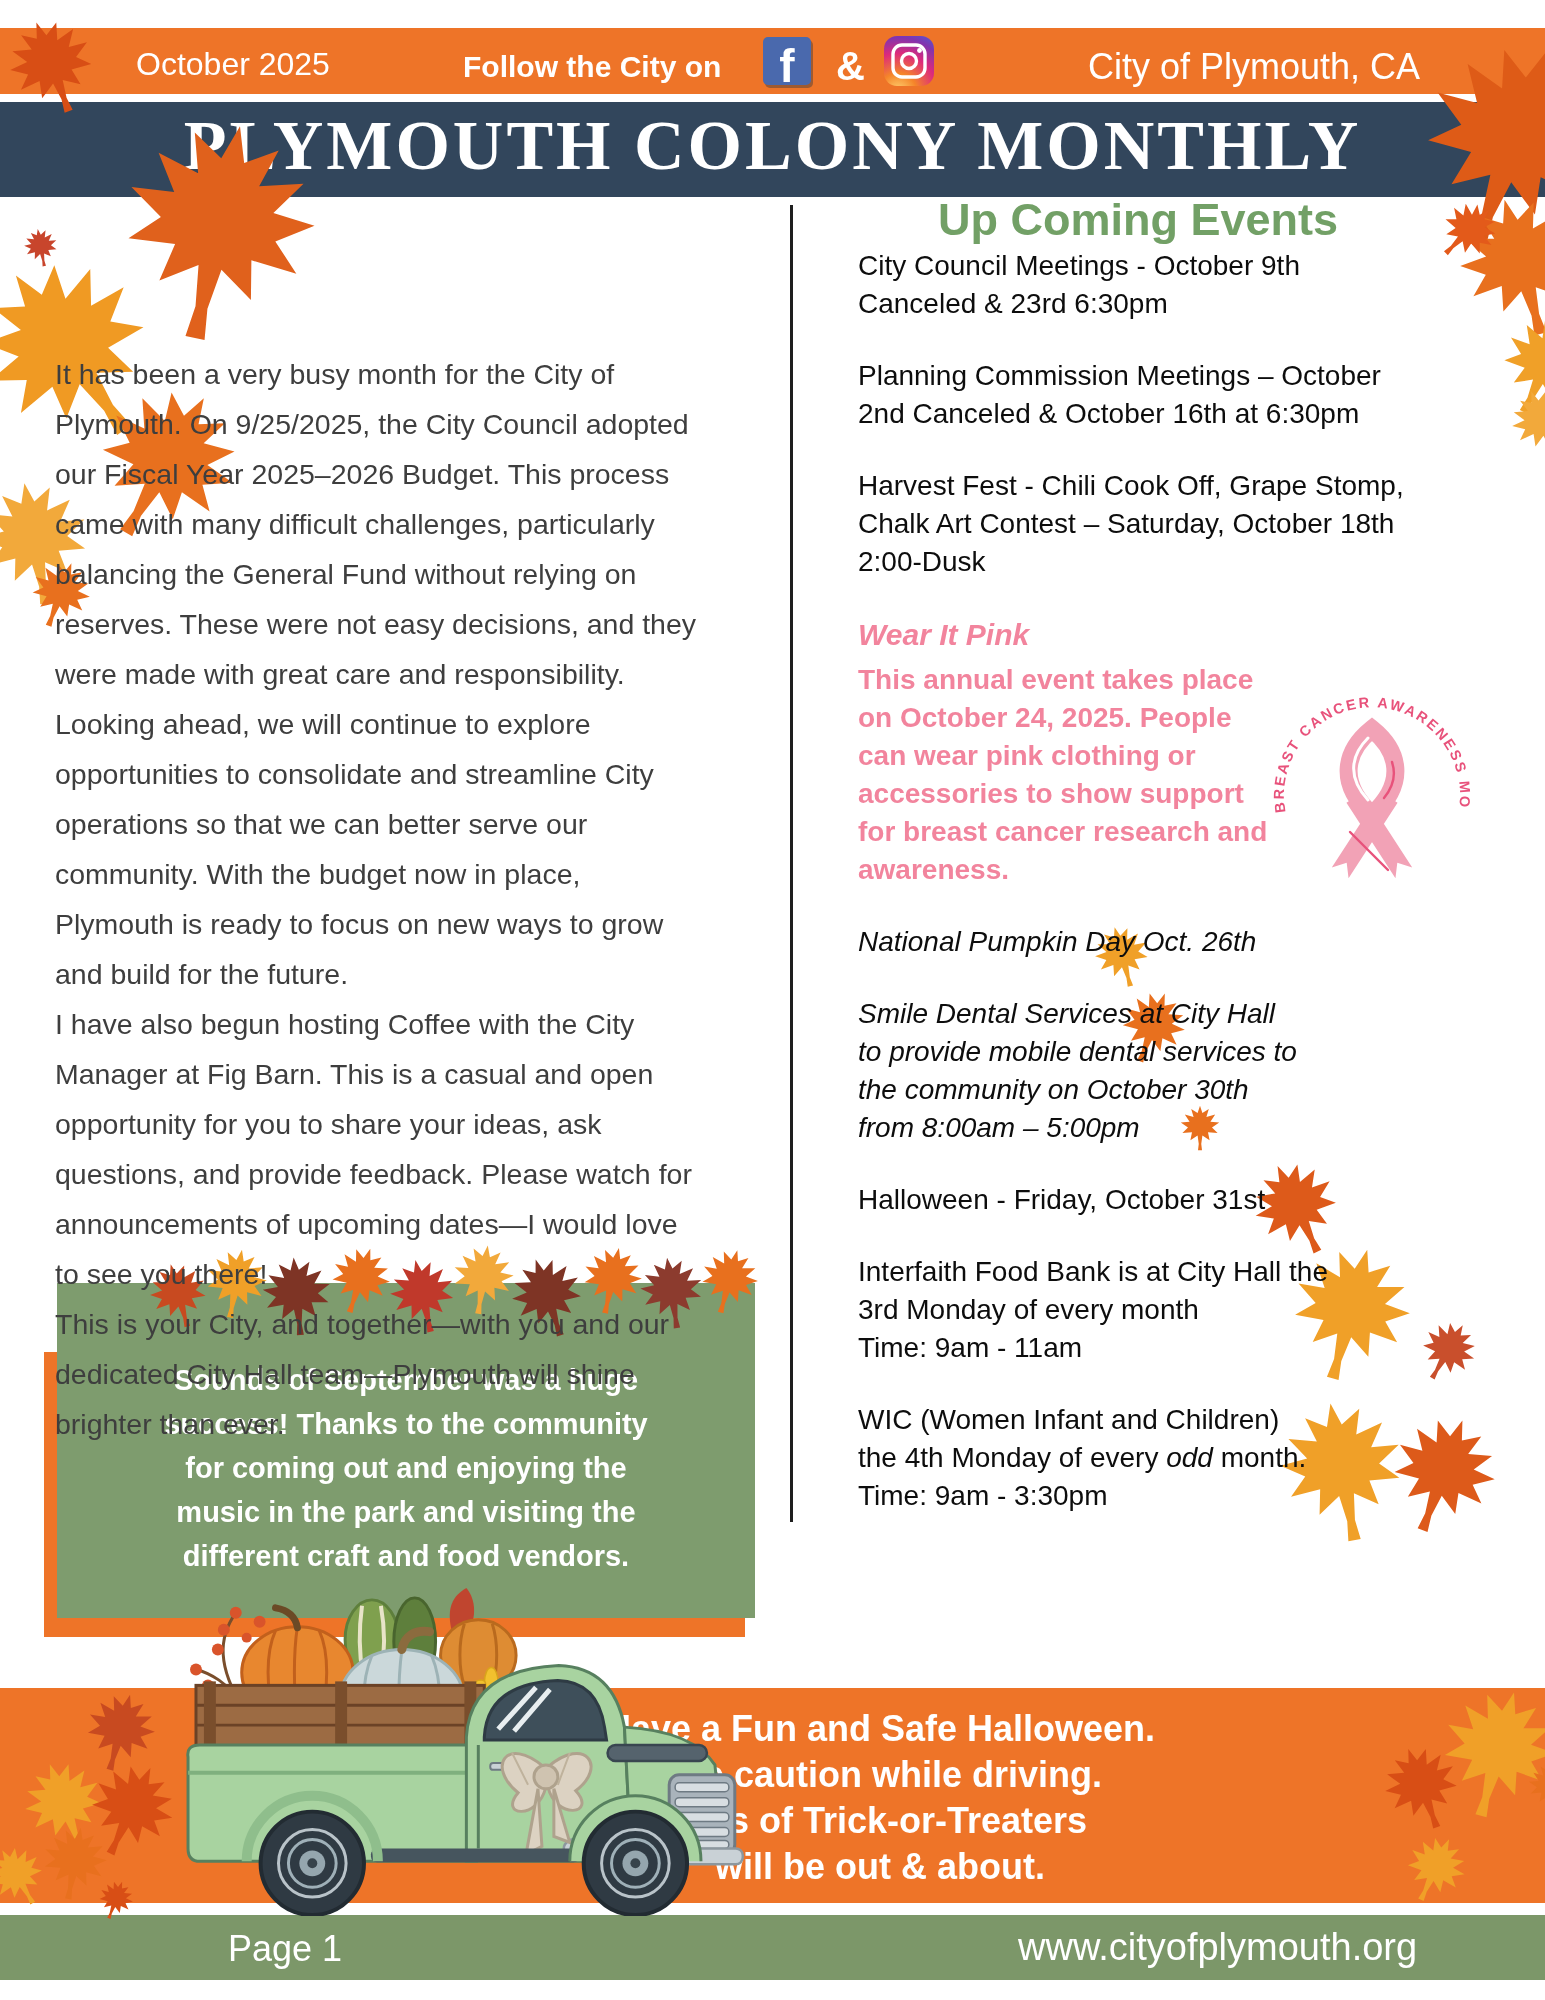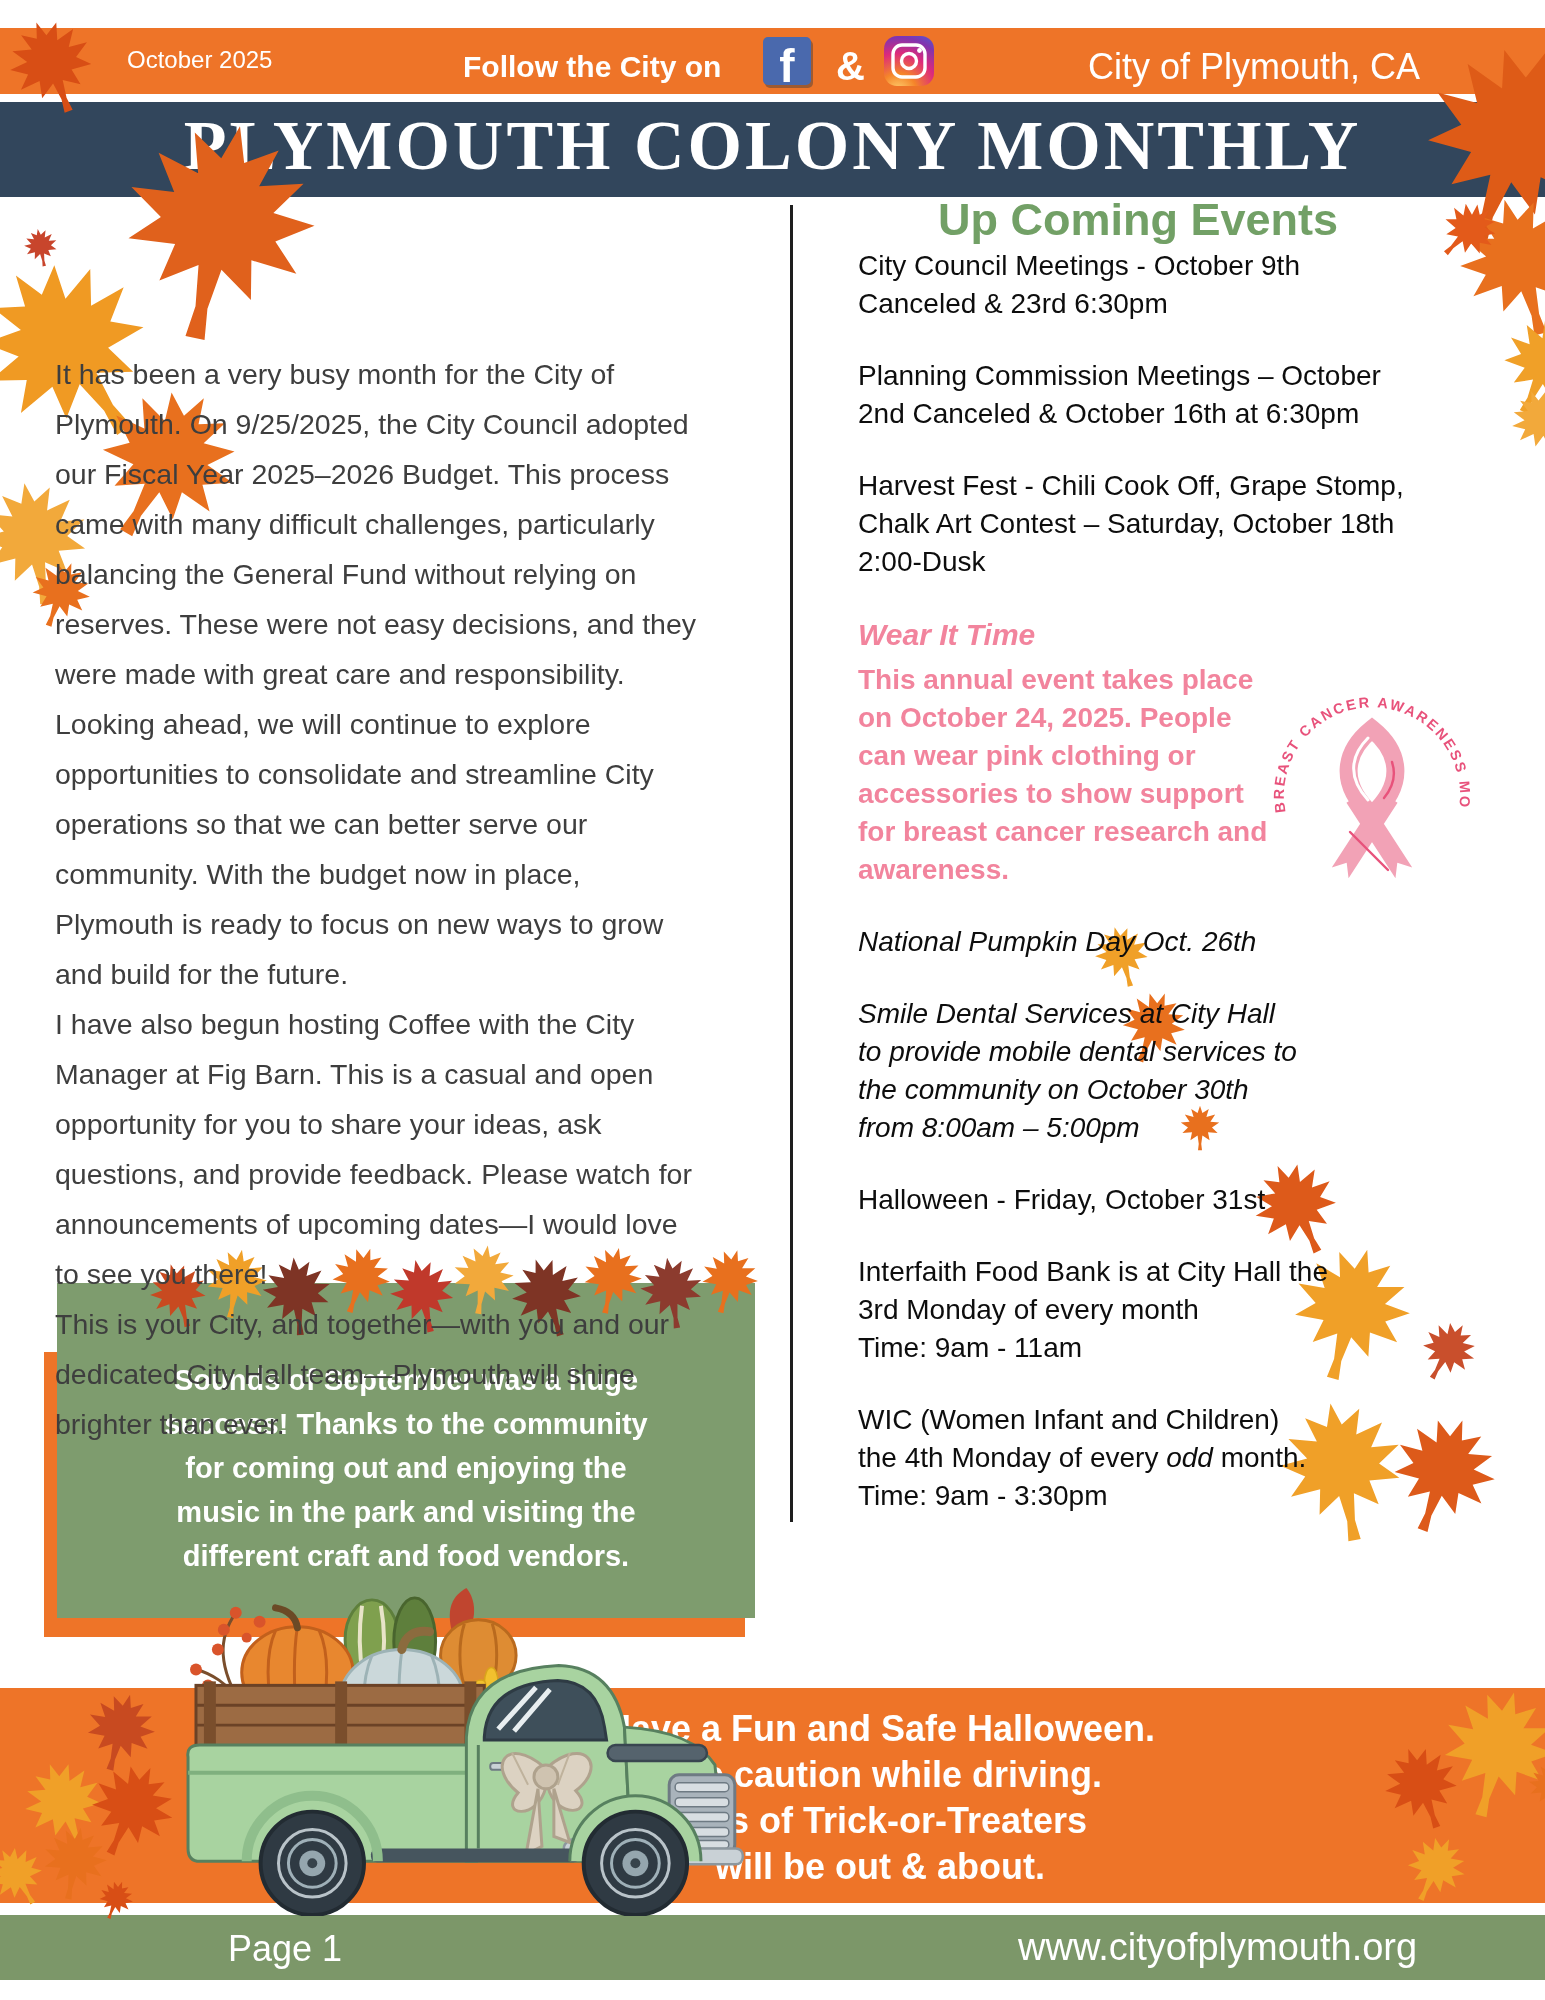--- a/index.html
+++ b/index.html
@@ -3,21 +3,21 @@
 <meta charset="utf-8">
 <style>
   html,body{margin:0;padding:0;background:#888;}
   #page{position:relative;width:1545px;height:2000px;background:#ffffff;overflow:hidden;
         font-family:"Liberation Sans",sans-serif;margin:0 auto;}
   .abs{position:absolute;}
   .pre{white-space:pre-line;}
   
   #orange-bar{left:0;top:28px;width:1545px;height:66px;background:#EE7428;z-index:2;}
   #navy-bar{left:0;top:102px;width:1545px;height:95px;background:#32465C;z-index:2;}
-  #masthead-date{left:127px;top:46px;font-size:24px;color:#fff;z-index:3;}
+  #masthead-date{left:136px;top:46px;font-size:32px;color:#fff;z-index:3;}
   #masthead-follow{left:463px;top:50px;font-size:30px;font-weight:bold;color:#fff;z-index:3;}
   #fb-icon{left:763px;top:37px;width:48px;height:48px;background:#4A69AD;border-radius:5px;
            color:#fff;font-weight:bold;font-size:46px;text-align:center;line-height:58px;
            overflow:hidden;z-index:3;box-shadow:2px 3px 0 rgba(60,60,60,.45);}
   #masthead-amp{left:836px;top:44px;font-size:40px;font-weight:bold;color:#fff;z-index:3;}
   #ig-icon{left:884px;top:36px;width:50px;height:50px;border-radius:13px;z-index:3;
            background:radial-gradient(circle at 28% 112%, #FFD776 0%, #F58529 28%, #DD2A7B 58%, #8134AF 82%, #515BD4 100%);}
   #masthead-city{left:1088px;top:46px;font-size:36px;color:#fff;z-index:3;}
   #newsletter-title{left:0;top:106px;width:1545px;text-align:center;color:#fff;z-index:3;
            font-family:"Liberation Serif",serif;font-weight:bold;font-size:70px;letter-spacing:3px;}
@@ -107,21 +107,21 @@
 
   <div class="abs" id="events-heading">Up Coming Events</div>
   <div class="abs" id="events-col">
     <div class="event pre">City Council Meetings - October 9th
 Canceled &amp; 23rd 6:30pm</div>
     <div class="event pre">Planning Commission Meetings – October
 2nd Canceled &amp; October 16th at 6:30pm</div>
     <div class="event pre">Harvest Fest - Chili Cook Off, Grape Stomp,
 Chalk Art Contest – Saturday, October 18th
 2:00-Dusk</div>
-    <div id="wear-pink-title">Wear It Time</div>
+    <div id="wear-pink-title">Wear It Pink</div>
     <div id="wear-pink-body" class="pre">This annual event takes place
 on October 24, 2025. People
 can wear pink clothing or
 accessories to show support
 for breast cancer research and
 awareness.</div>
     <div class="event it pre">National Pumpkin Day Oct. 26th</div>
     <div class="event it pre">Smile Dental Services at City Hall
 to provide mobile dental services to
 the community on October 30th

